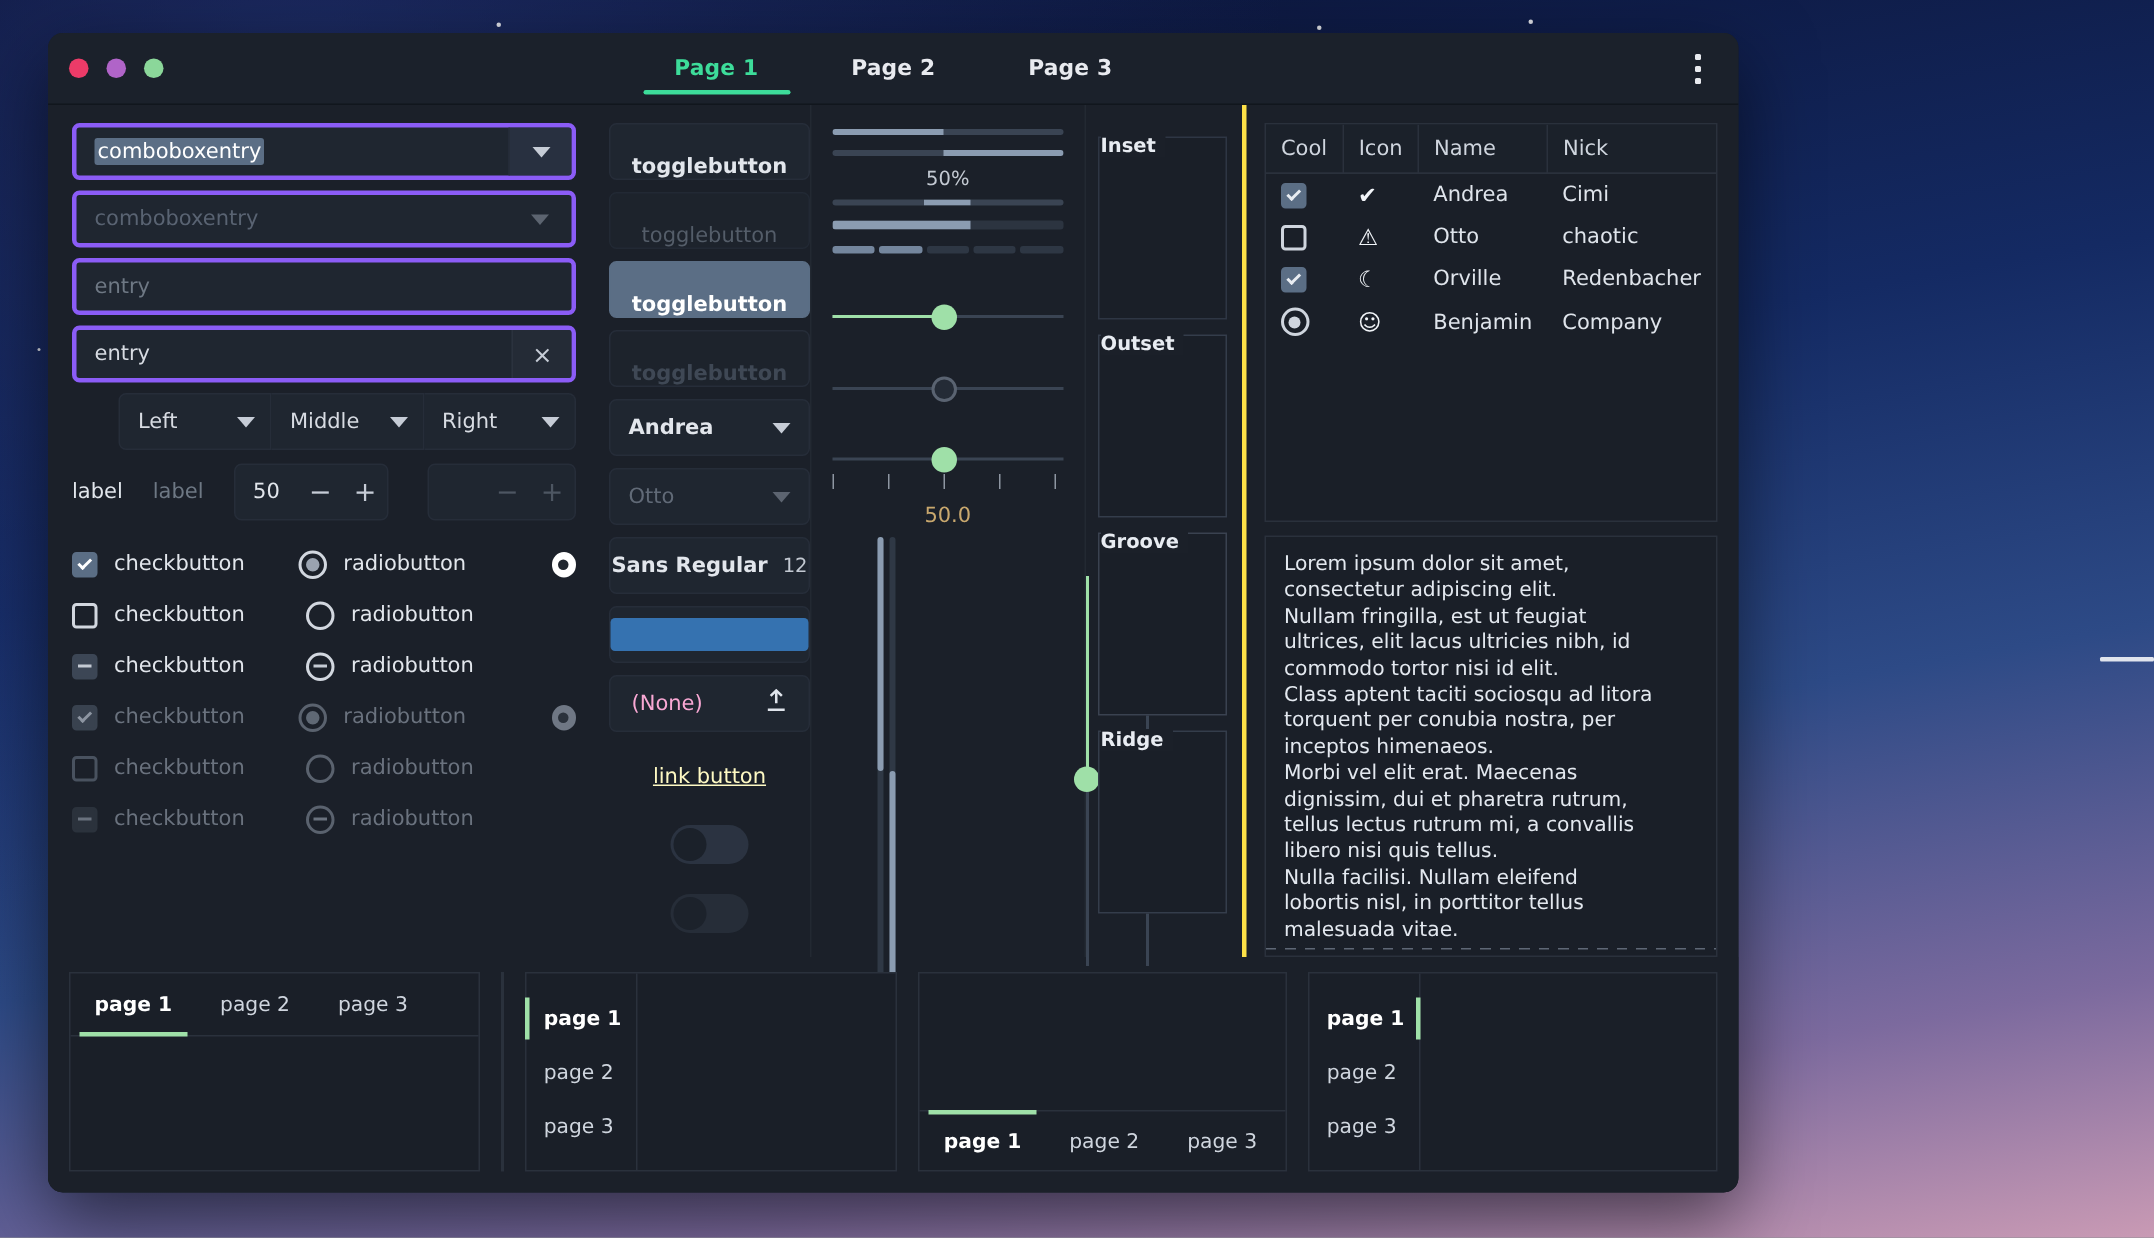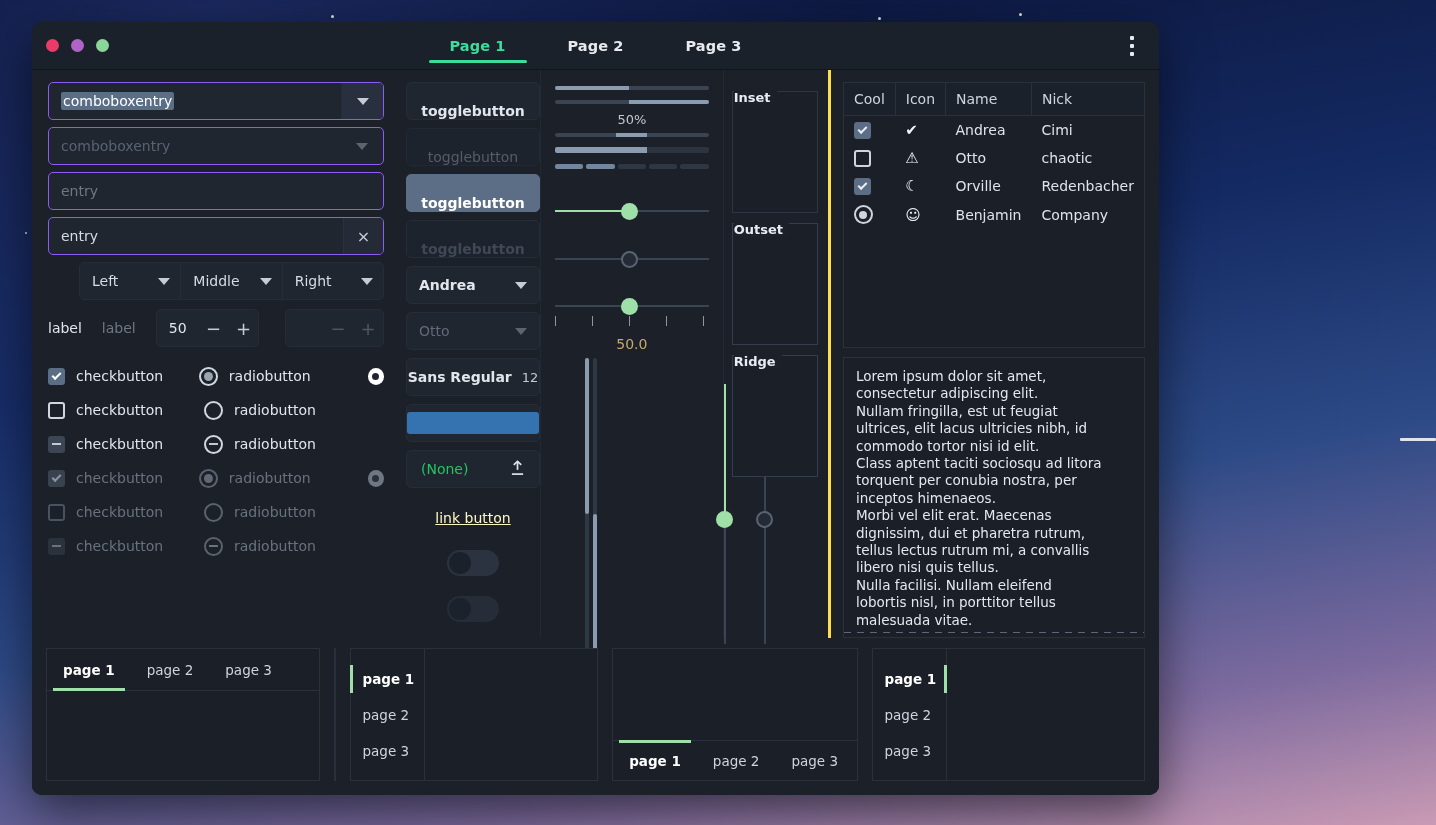--- a/index.html
+++ b/index.html
@@ -61,21 +61,21 @@
   .body-wrap { flex:1; display:flex; flex-direction:column; background:#1b2029; }
   .top-area { display:flex; height: 568px; }
 
   .col { padding: 10px 0 0 0; }
 
   
   .col1 { width: 366px; padding: 12px 14px 0 16px; }
   .row { margin-bottom: 7px; }
 
   .field {
-    height: 38px; background:#1f2630; border:1px solid #8b5cf6; border-radius:5px;
+    height: 38px; background:#1f2630; border:3px solid #8b5cf6; border-radius:5px;
     display:flex; align-items:center; color:#d7dbe2; font-size:14px;
     position:relative; overflow:hidden;
   }
   .field .txt { padding-left:12px; flex:1; }
   .field .sel { background:#5b6e85; color:#fff; padding:1px 2px; border-radius:2px; }
   .field .ph { color:#6e7884; }
   .field.dim .ph, .field.dim .txt { color:#596372; }
   .dropbtn {
     width:42px; align-self:stretch; background:#283040; border-left:1px solid #262d39;
     display:flex; align-items:center; justify-content:center;
@@ -162,21 +162,21 @@
   .combo2.dim { color:#616a77; font-weight:normal; }
   .fontbtn { height:38px; border-radius:5px; background:#1f2630;border:1px solid #262d39;
              display:flex;align-items:center;justify-content:center; gap:10px; margin-bottom:8px;}
   .fontbtn .fname{ font-size:14px;font-weight:bold;color:#e2e6ec;}
   .fontbtn .fsize{ font-size:13px;color:#c3c9d2;}
   .colorbtn { height:38px; border-radius:5px; background:#1f2630;border:1px solid #262d39;
               display:flex;align-items:center;justify-content:center; margin-bottom:8px;}
   .colorbtn .swatch { width:132px;height:22px;background:#3572b0;border-radius:3px;}
   .filebtn { height:38px; border-radius:5px; background:#1f2630;border:1px solid #262d39;
              display:flex;align-items:center;justify-content:space-between;padding:0 14px;
-             margin-bottom:8px; color:#22c55e; font-size:14px;text-align:right; }
+             margin-bottom:8px; color:#f9a8d4; font-size:14px;text-align:right; }
   .linkbtn { text-align:center; color:#fef9c3; font-size:14px; text-decoration:underline;
              margin:22px 0 24px; }
   .switch { width:52px;height:26px;border-radius:13px;background:#2b3341;margin:0 auto 20px;
             display:flex;align-items:center;padding:2px; }
   .switch i{ width:22px;height:22px;border-radius:50%;background:#1b212a;display:block;}
   .switch.dim{ background:#262d38; }
   .switch.dim i{ background:#1c222b; }
 
   
   .col3 { width: 348px; padding: 12px 14px 0 14px; position:relative; border-right:1px solid #232932;}
@@ -561,20 +561,24 @@
       </div>
     </div>
 
     <div class="col col4">
       <div class="frame inset">
         <span class="ftitle">Inset</span>
         <div class="fbox"></div>
       </div>
       <div class="frame outset">
         <span class="ftitle">Outset</span>
+        <div class="fbox"></div>
+      </div>
+      <div class="frame groove">
+        <span class="ftitle">Groove</span>
         <div class="fbox"></div>
       </div>
       <div class="frame ridge">
         <span class="ftitle">Ridge</span>
         <div class="fbox"></div>
       </div>
     </div>
 
     <div class="col col5">
       <div class="tablebox">

